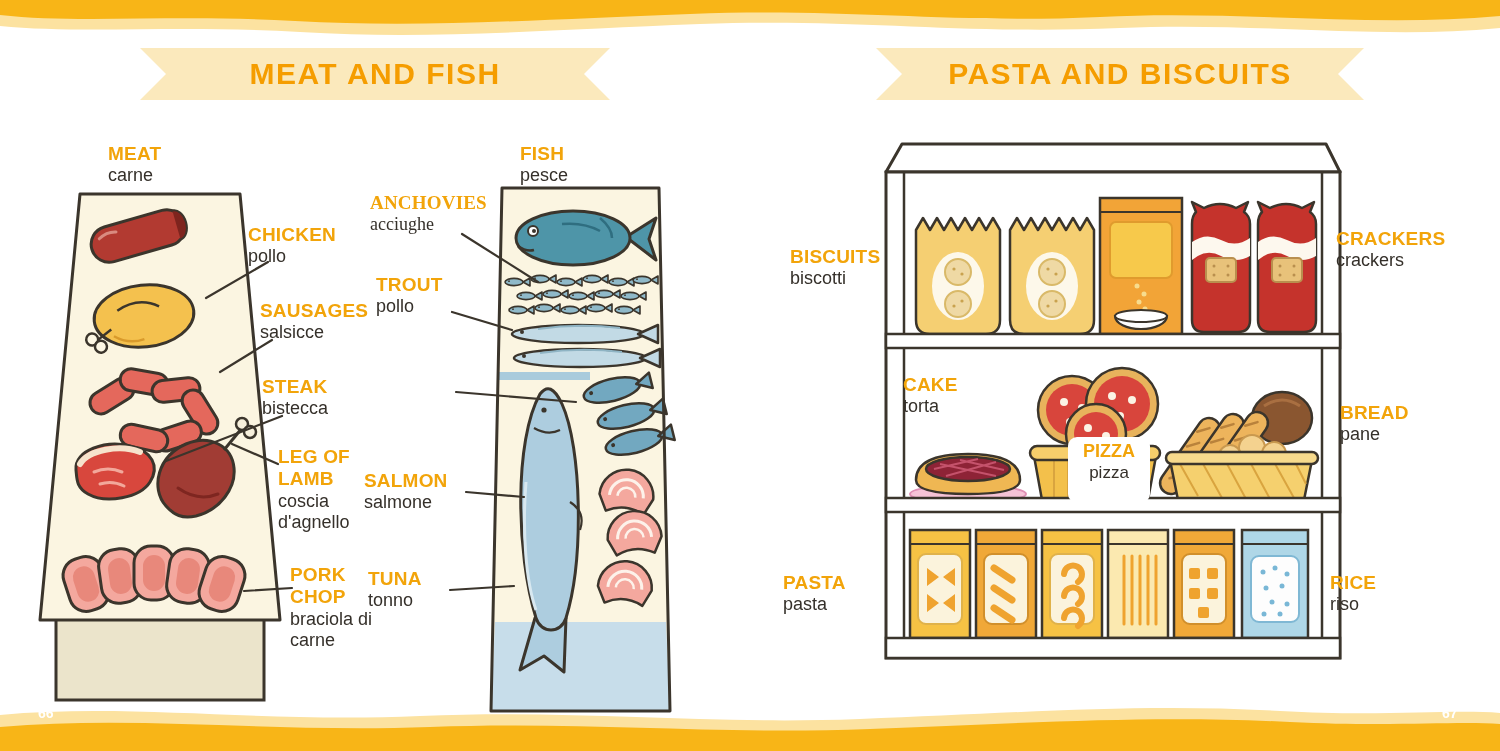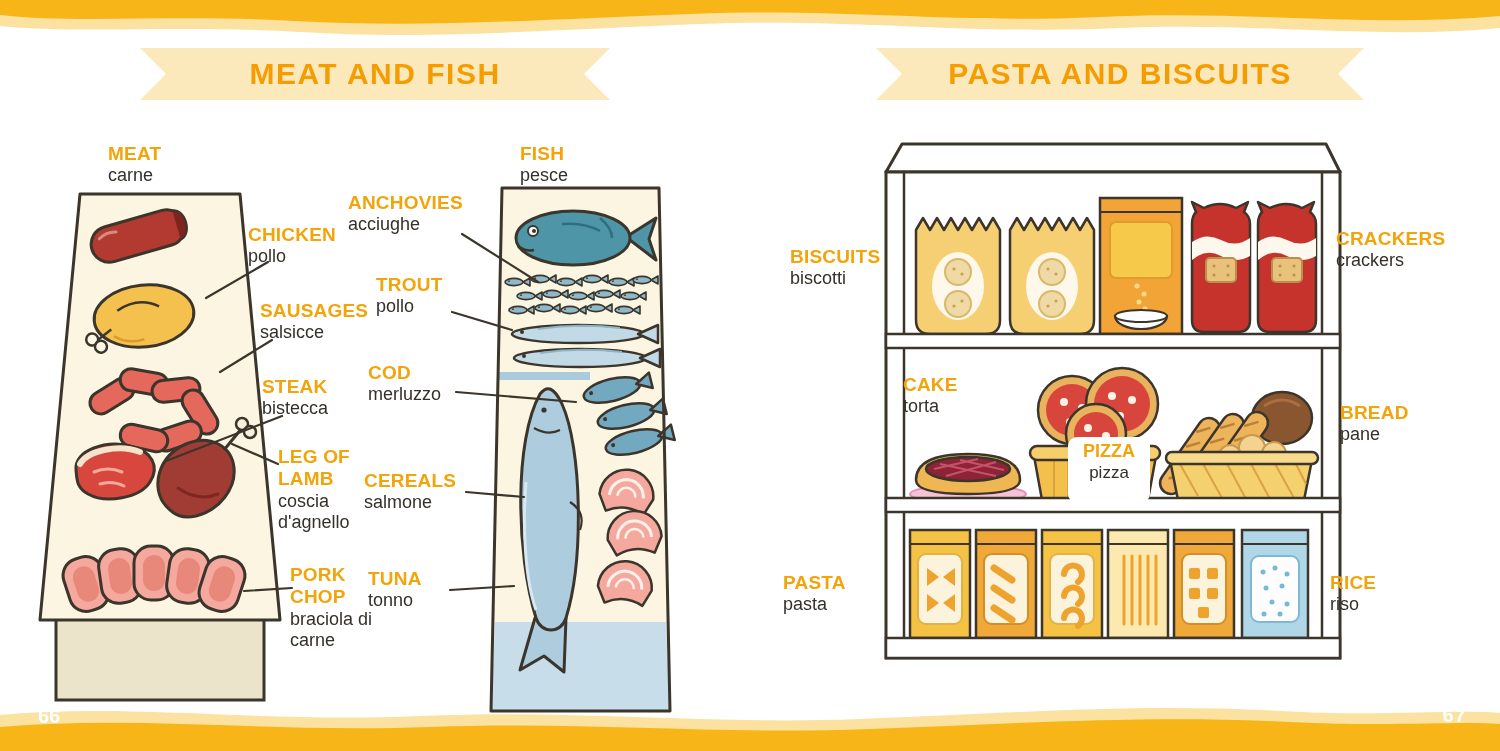--- a/index.html
+++ b/index.html
@@ -13,21 +13,21 @@
           clip-path:polygon(0 0,100% 0,calc(100% - 26px) 50%,100% 100%,0 100%,26px 50%);}
   .ribbon-left{left:140px;width:470px;}
   .ribbon-right{left:876px;width:488px;}
   .ribbon .title{color:#F59D00;font-size:30px;font-weight:800;letter-spacing:1.5px;}
   .label{position:absolute;text-align:left;}
   .label .en{color:#F2A40A;font-weight:800;font-size:19px;line-height:1.18;letter-spacing:.2px;}
   .label .it{color:#35302A;font-size:18px;line-height:1.18;}
   .illu{position:absolute;}
   .illu svg{display:block;}
   .lines{position:absolute;left:0;top:0;width:1500px;height:751px;pointer-events:none;}
-  .page-num{position:absolute;color:#ffffff;font-weight:800;font-size:20px;}
+  .page-num{position:absolute;color:#ffffff;font-weight:800;font-size:14px;}
   .pizza-tag{position:absolute;left:1068px;top:437px;width:78px;background:#ffffff;border-radius:9px;
              text-align:center;padding:4px 2px 20px;}
   .pizza-tag .en{color:#F2A40A;font-weight:800;font-size:18px;line-height:1.2;}
   .pizza-tag .it{color:#35302A;font-size:17px;line-height:1.2;}
 </style>
 </head>
 <body>
 
 <div class="canvas">
 
@@ -39,21 +39,21 @@
   </div>
 
   <div class="band band-bottom">
     <svg viewBox="0 0 1500 62" preserveAspectRatio="none">
       <path fill="#FCE2A0" d="M0 26 C130 14 260 34 420 27 C580 20 700 36 860 30 C1020 24 1140 14 1280 22 C1380 28 1450 20 1500 24 V62 H0 Z"></path>
       <path fill="#F8B517" d="M0 38 C140 26 270 44 430 38 C590 32 710 46 870 40 C1030 34 1150 26 1290 33 C1390 38 1455 32 1500 35 V62 H0 Z"></path>
     </svg>
   </div>
 
   <div class="page-num" style="left:38px;top:705px;">66</div>
-  <div class="page-num" style="left:1442px;top:705px;font-family:Liberation Mono, monospace;">67</div>
+  <div class="page-num" style="left:1442px;top:705px;">67</div>
 
   <div class="ribbon ribbon-left">
     <span class="title">MEAT AND FISH</span>
   </div>
   <div class="ribbon ribbon-right">
     <span class="title">PASTA AND BISCUITS</span>
   </div>
 
   <div class="illu" style="left:28px;top:188px;">
     <svg width="265" height="520" viewBox="0 0 265 520">
@@ -257,34 +257,30 @@
   </div>
   <div class="label" style="left:278px;top:446px;width:84px;">
     <div class="en">LEG OF LAMB</div>
     <div class="it">coscia d'agnello</div>
   </div>
   <div class="label" style="left:290px;top:564px;width:84px;">
     <div class="en">PORK CHOP</div>
     <div class="it">braciola di carne</div>
   </div>
 
-  <div class="label" style="left:348px;top:192px;width:120px;">
+  <div class="label" style="left:370px;top:192px;width:120px;font-family:Liberation Serif, serif;">
     <div class="en">ANCHOVIES</div>
     <div class="it">acciughe</div>
   </div>
   <div class="label" style="left:376px;top:274px;width:120px;">
     <div class="en">TROUT</div>
     <div class="it">pollo</div>
   </div>
-  <div class="label" style="left:368px;top:362px;width:120px;">
-    <div class="en">COD</div>
-    <div class="it">merluzzo</div>
-  </div>
   <div class="label" style="left:364px;top:470px;width:120px;">
-    <div class="en">CEREALS</div>
+    <div class="en">SALMON</div>
     <div class="it">salmone</div>
   </div>
   <div class="label" style="left:368px;top:568px;width:120px;">
     <div class="en">TUNA</div>
     <div class="it">tonno</div>
   </div>
 
   <div class="illu" style="left:868px;top:138px;">
     <svg width="490" height="535" viewBox="0 0 490 535">
       <defs>

